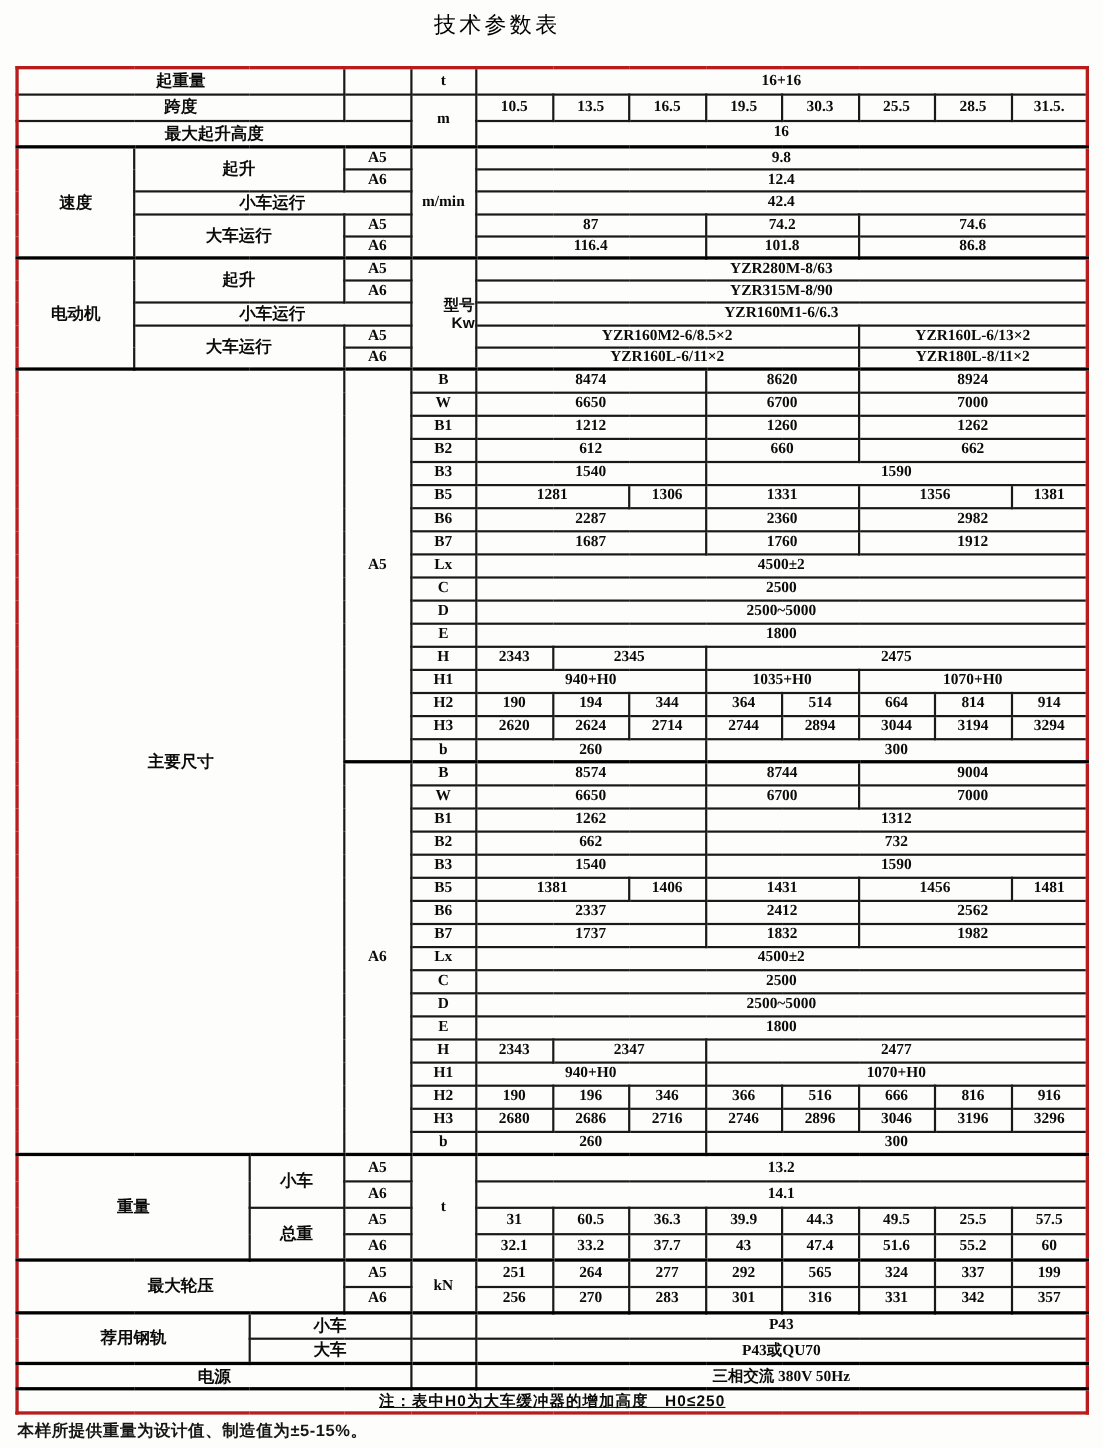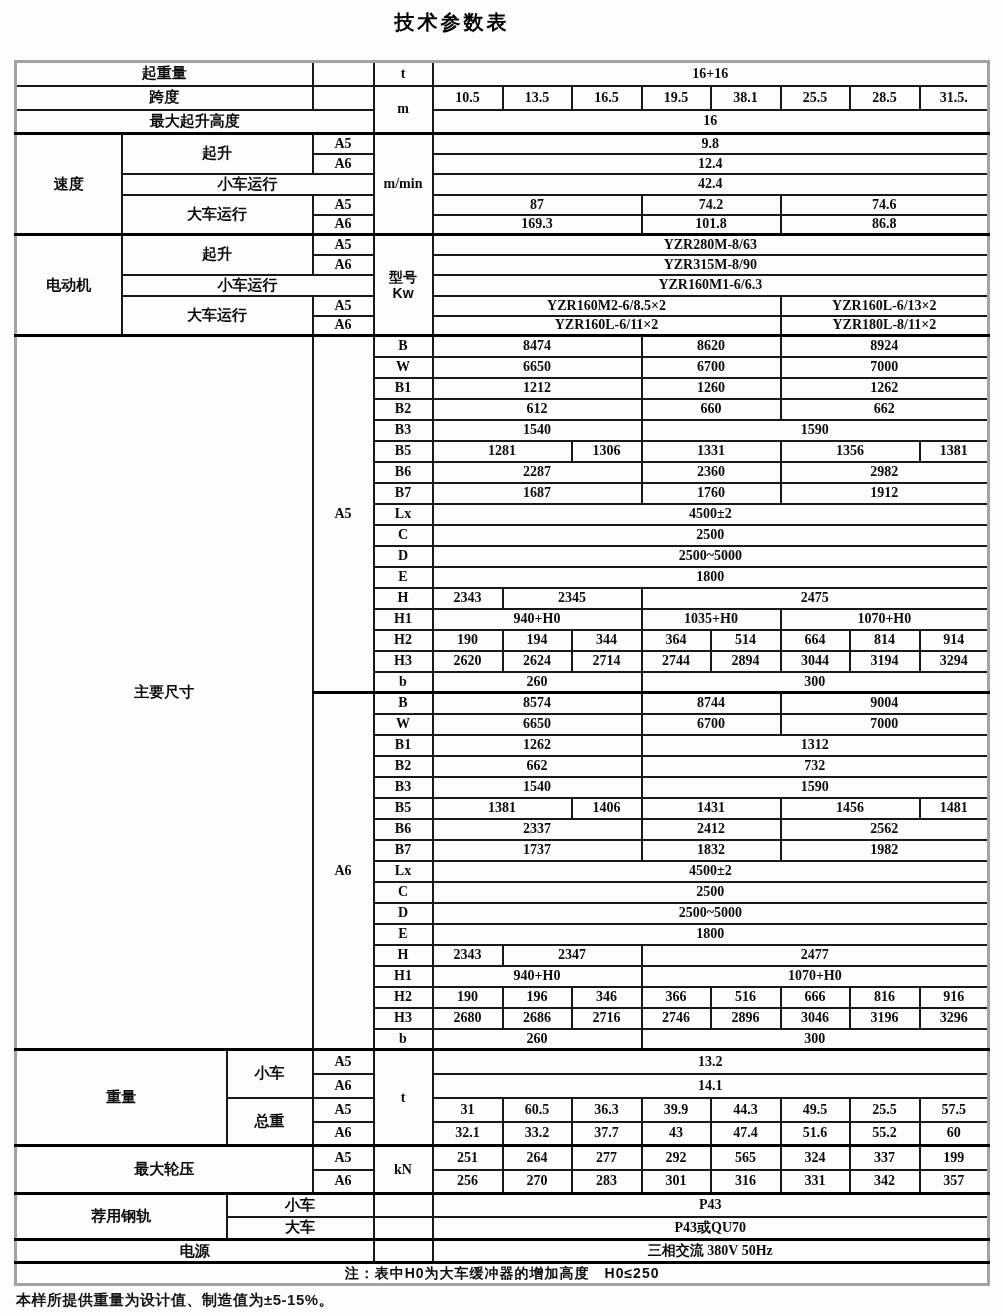--- a/index.html
+++ b/index.html
@@ -4,45 +4,45 @@
 <style>
   html,body{margin:0;padding:0;}
   body{
     width:1003px;height:1316px;position:relative;
     background:#fdfdfb;color:#111;
     font-family:"Liberation Sans",sans-serif;
     -webkit-font-smoothing:antialiased;
   }
   .page-title{
     position:absolute;top:9px;left:0;width:904px;
-    text-align:center;font-size:20px;font-weight:bold;letter-spacing:3px;color:#000;
+    text-align:center;font-size:20px;font-weight:normal;letter-spacing:3px;color:#000;
   }
   table.spec{
     position:absolute;left:14px;top:60px;width:974px;
     border-collapse:collapse;table-layout:fixed;
-    border:3px solid #a3a3a3;
+    border:3px solid #b91c1c;
   }
   td{
     border:2px solid #191919;
     padding:0;margin:0;
     text-align:center;vertical-align:middle;
     font-weight:bold;font-size:14px;
     overflow:hidden;white-space:nowrap;
     color:#0b0b0b;
   }
   td.lab{font-size:15px;}
   td.num,td.dim,td.sub,td.unit{font-family:"Liberation Serif",serif;font-size:14px;}
-  td.unit2{font-size:14px;white-space:pre-line;line-height:1.15;}
+  td.unit2{font-size:14px;white-space:pre-line;line-height:1.15;text-align:right;}
   td.note-cell{font-size:14px;letter-spacing:1px;}
   tr.sec > td{border-top:3px solid #000;}
   tr.r24{height:24px;}
   tr.r20{height:20px;}
   tr.r21{height:21px;}
   tr.r23{height:23px;}
-  tr.r22{height:22px;}
+  tr.r22{height:22px;text-decoration:underline;}
   .footnote{
     position:absolute;left:16px;top:1291px;
     font-size:15px;font-weight:bold;color:#161616;letter-spacing:0.5px;
   }
 </style>
 </head>
 <body>
 
 <div class="page-title">技术参数表</div>
 
@@ -72,21 +72,21 @@
     </tr>
 
     <tr class="r24">
       <td class="lab" colspan="3">跨度</td>
       <td></td>
       <td class="unit" rowspan="2">m</td>
     <td class="num">10.5</td>
         <td class="num">13.5</td>
         <td class="num">16.5</td>
         <td class="num">19.5</td>
-        <td class="num">38.1</td>
+        <td class="num">30.3</td>
         <td class="num">25.5</td>
         <td class="num">28.5</td>
         <td class="num">31.5.</td>
       </tr>
 
     <tr class="r24">
       <td class="lab" colspan="4">最大起升高度</td>
       <td class="num" colspan="8">16</td>
     </tr>
 
@@ -107,21 +107,21 @@
     </tr>
     <tr class="r20">
       <td class="lab" colspan="2" rowspan="2">大车运行</td>
       <td class="sub">A5</td>
     <td class="num" colspan="3">87</td>
         <td class="num" colspan="2">74.2</td>
         <td class="num" colspan="3">74.6</td>
       </tr>
     <tr class="r20">
       <td class="sub">A6</td>
-    <td class="num" colspan="3">169.3</td>
+    <td class="num" colspan="3">116.4</td>
         <td class="num" colspan="2">101.8</td>
         <td class="num" colspan="3">86.8</td>
       </tr>
 
     <tr class="r20 sec">
       <td class="lab" rowspan="5">电动机</td>
       <td class="lab" colspan="2" rowspan="2">起升</td>
       <td class="sub">A5</td>
       <td class="unit2" rowspan="5">型号
 Kw</td>

